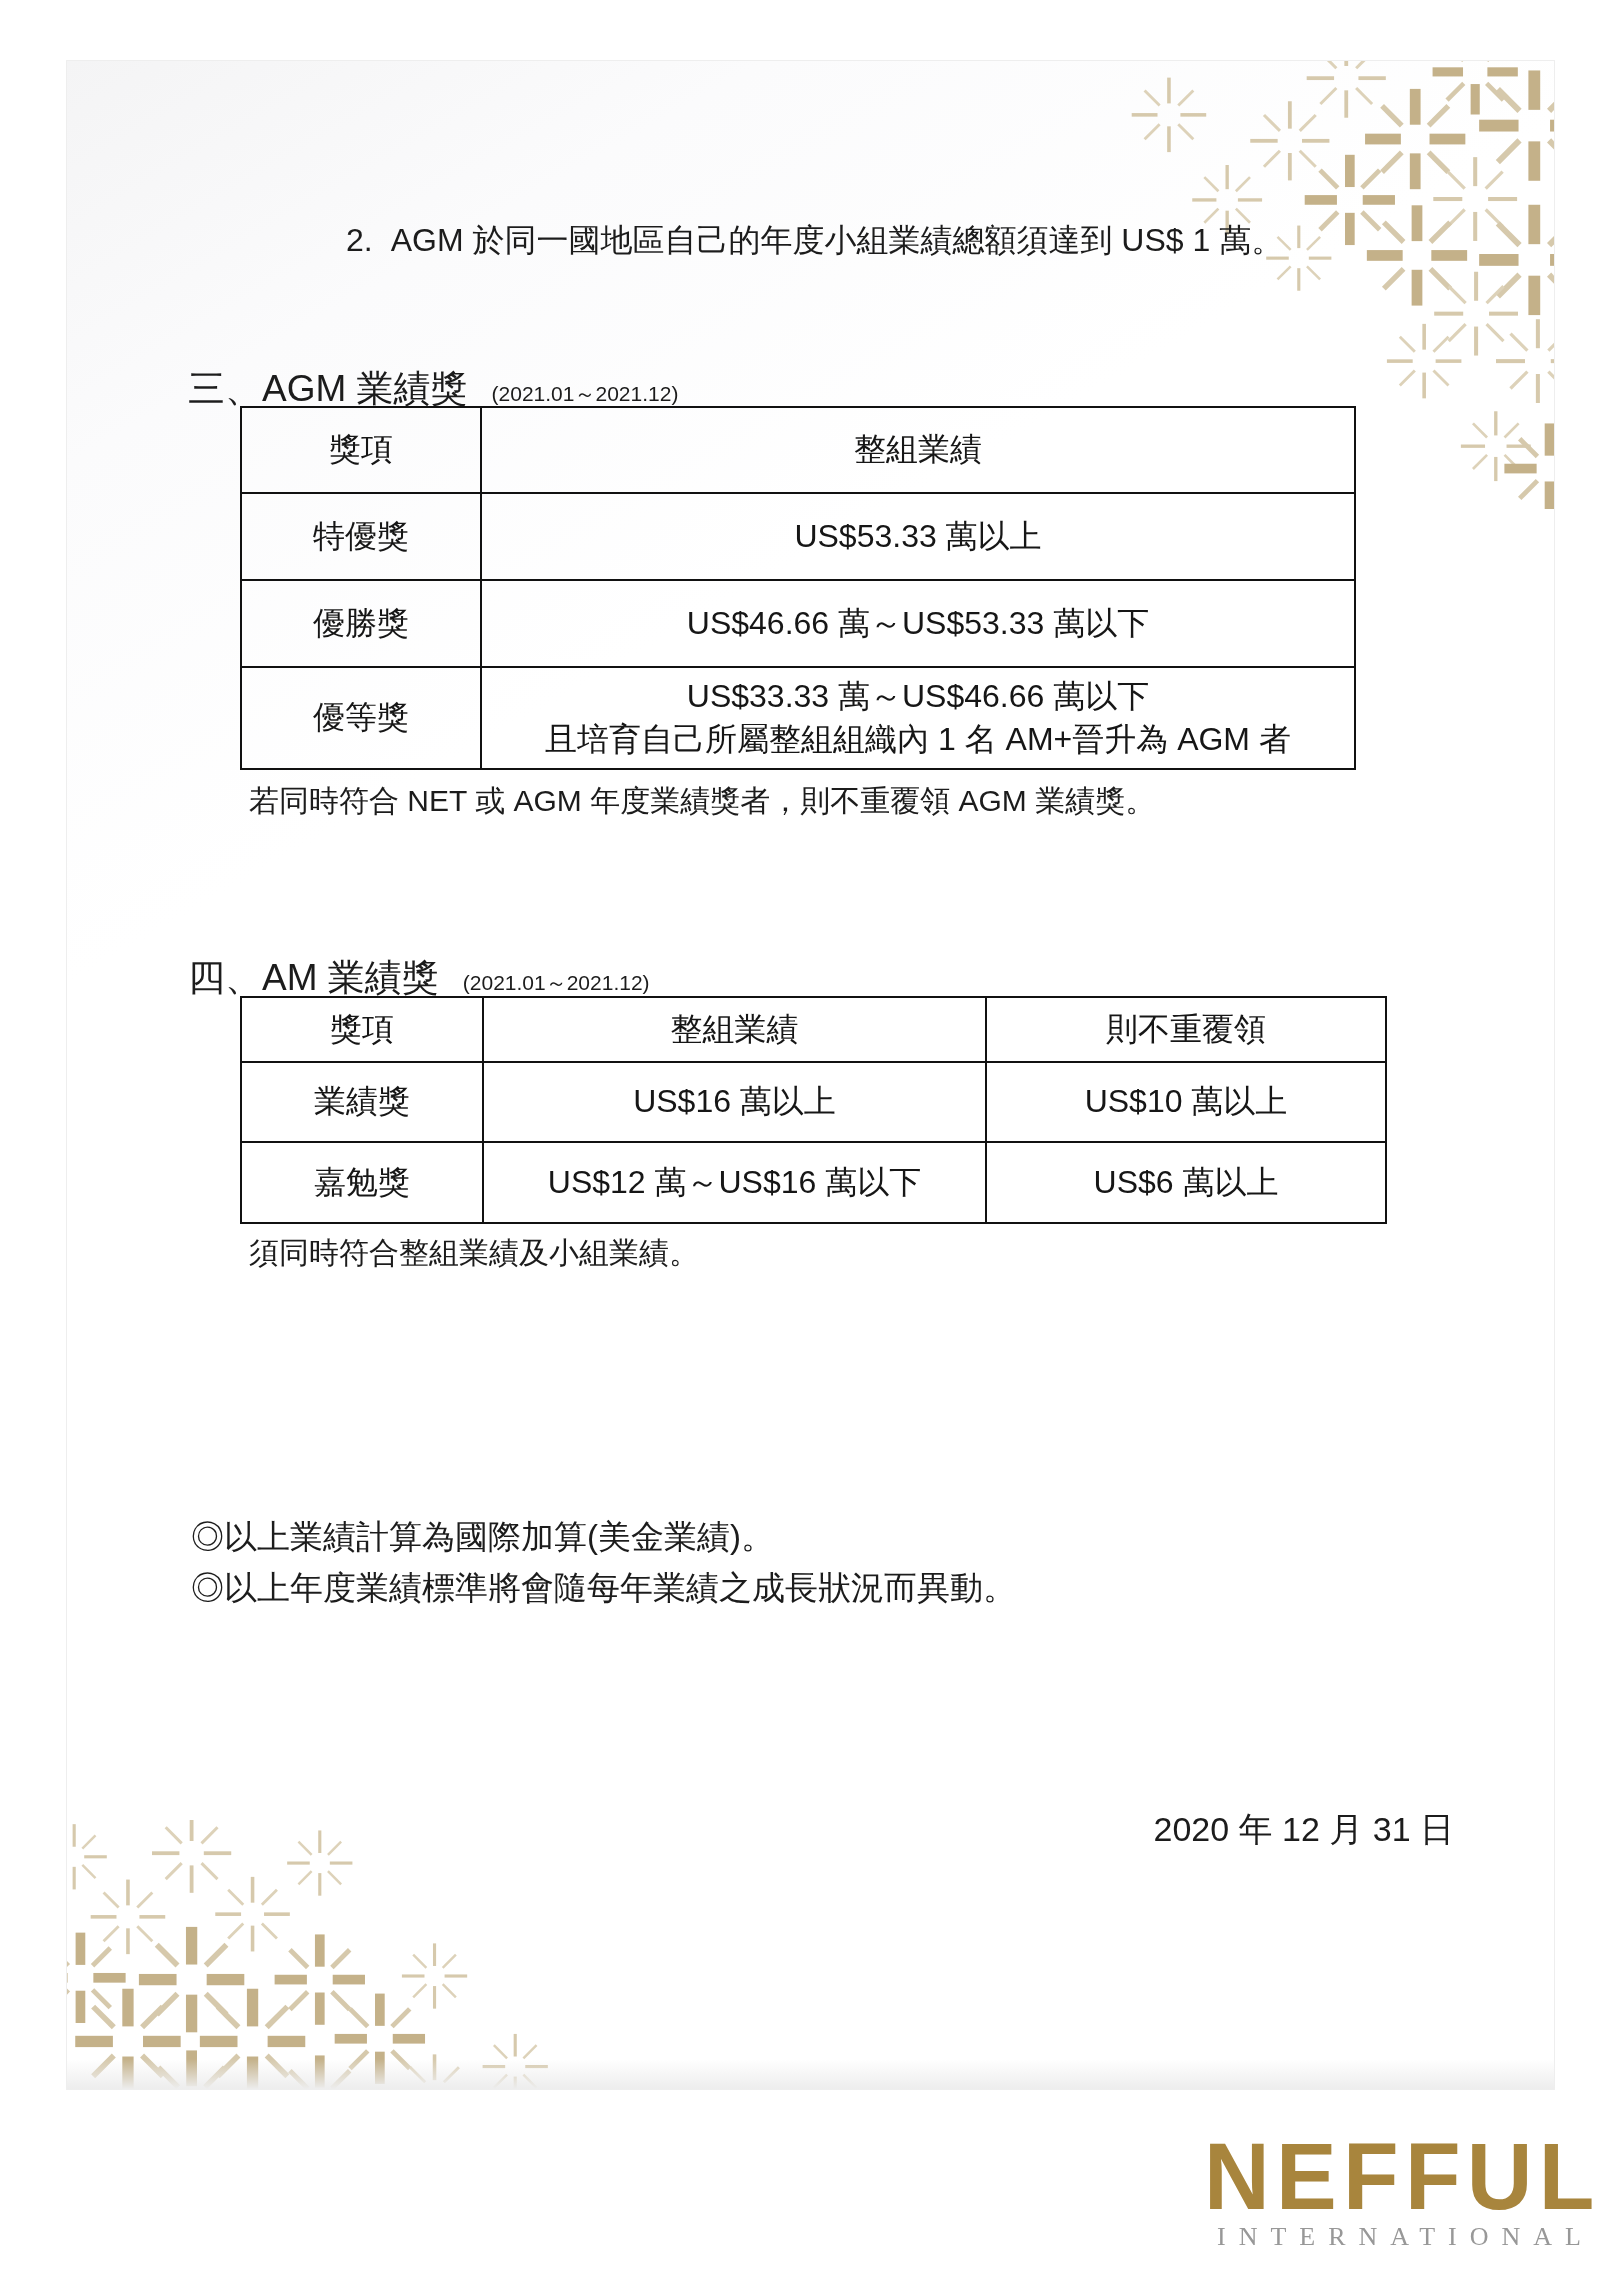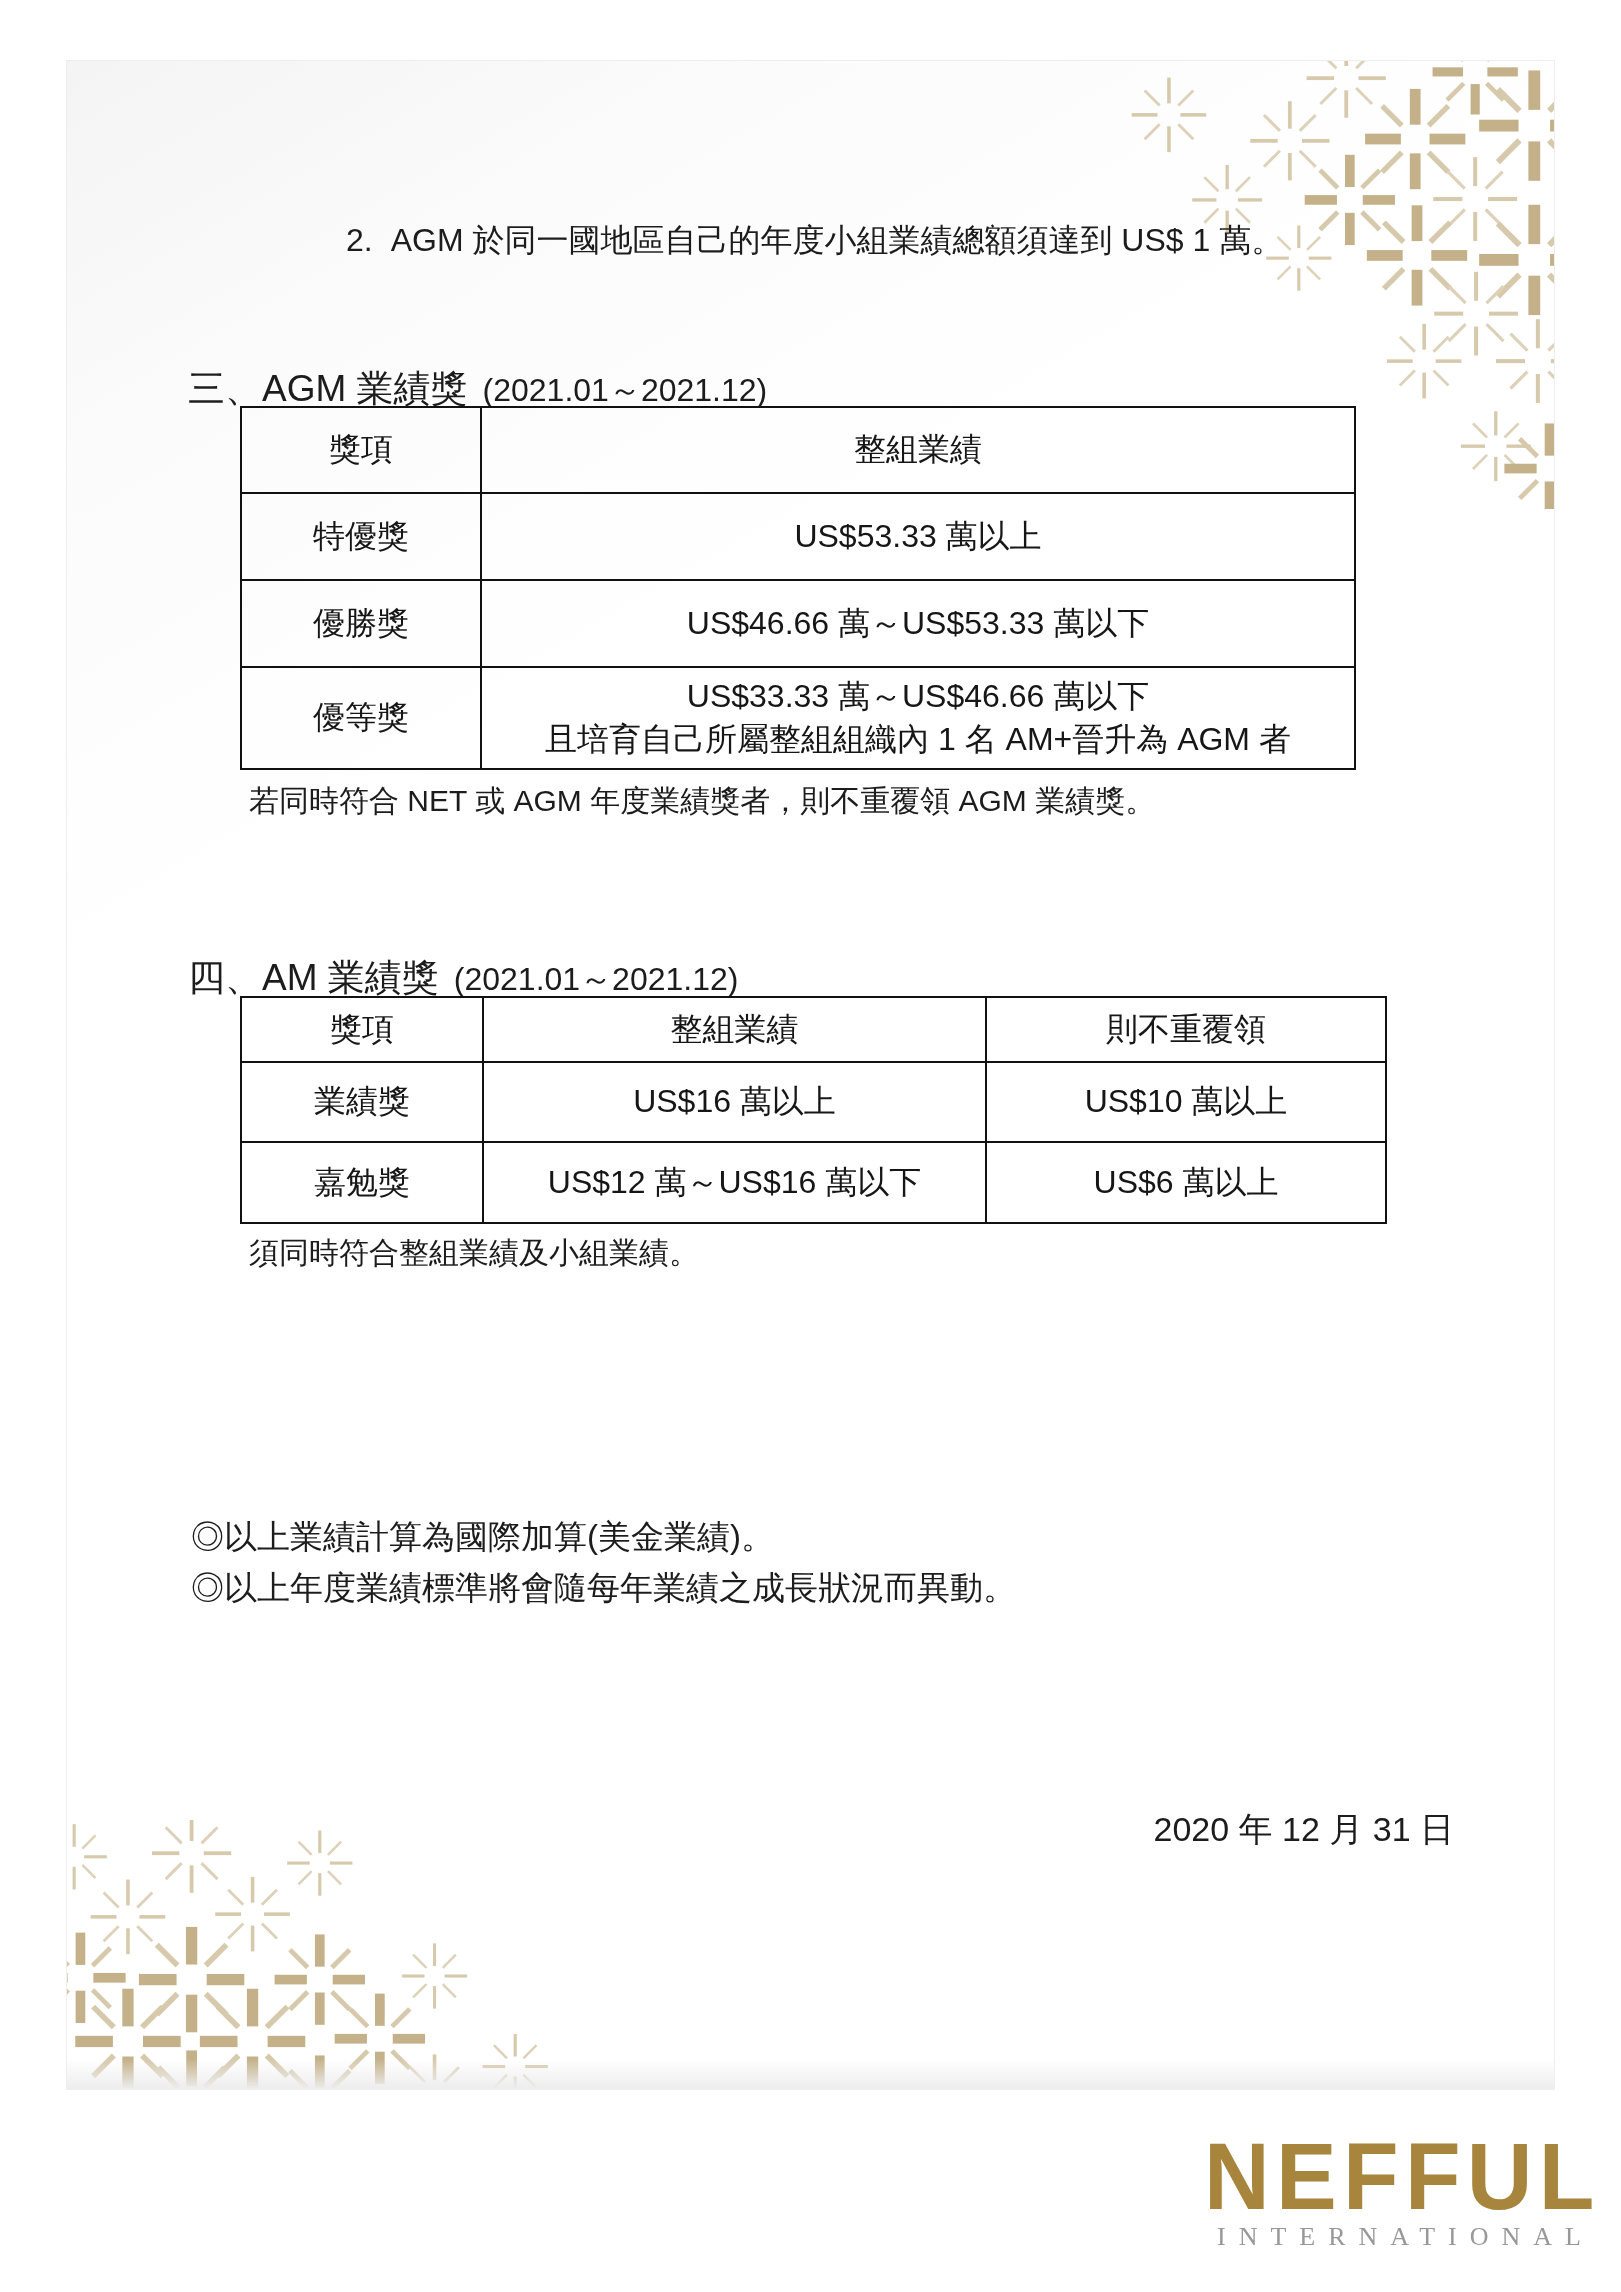--- a/index.html
+++ b/index.html
@@ -29,24 +29,24 @@
   .deco-tr{top:0;right:0;}
   .deco-bl{left:0;bottom:0;}
   
   .intro-line{
     position:absolute;left:279px;top:159px;
     font-size:32px;line-height:41px;white-space:nowrap;
     display:flex;gap:18px;
   }
   .section-heading{
     position:absolute;left:121px;white-space:nowrap;
-    display:flex;align-items:baseline;gap:15px;
+    display:flex;align-items:baseline;gap:24px;
   }
   .section-heading .sec-title{font-size:37px;}
-  .section-heading .sec-period{font-size:32px;}
+  .section-heading .sec-period{font-size:21px;}
   #heading-3{top:303px;}
   #heading-4{top:892px;}
   
   table.award{
     position:absolute;left:173px;
     border-collapse:collapse;table-layout:fixed;
     font-size:32px;color:#161616;
   }
   #table-agm{top:345px;width:1050px;}
   #table-am{top:935px;width:1050px;}

